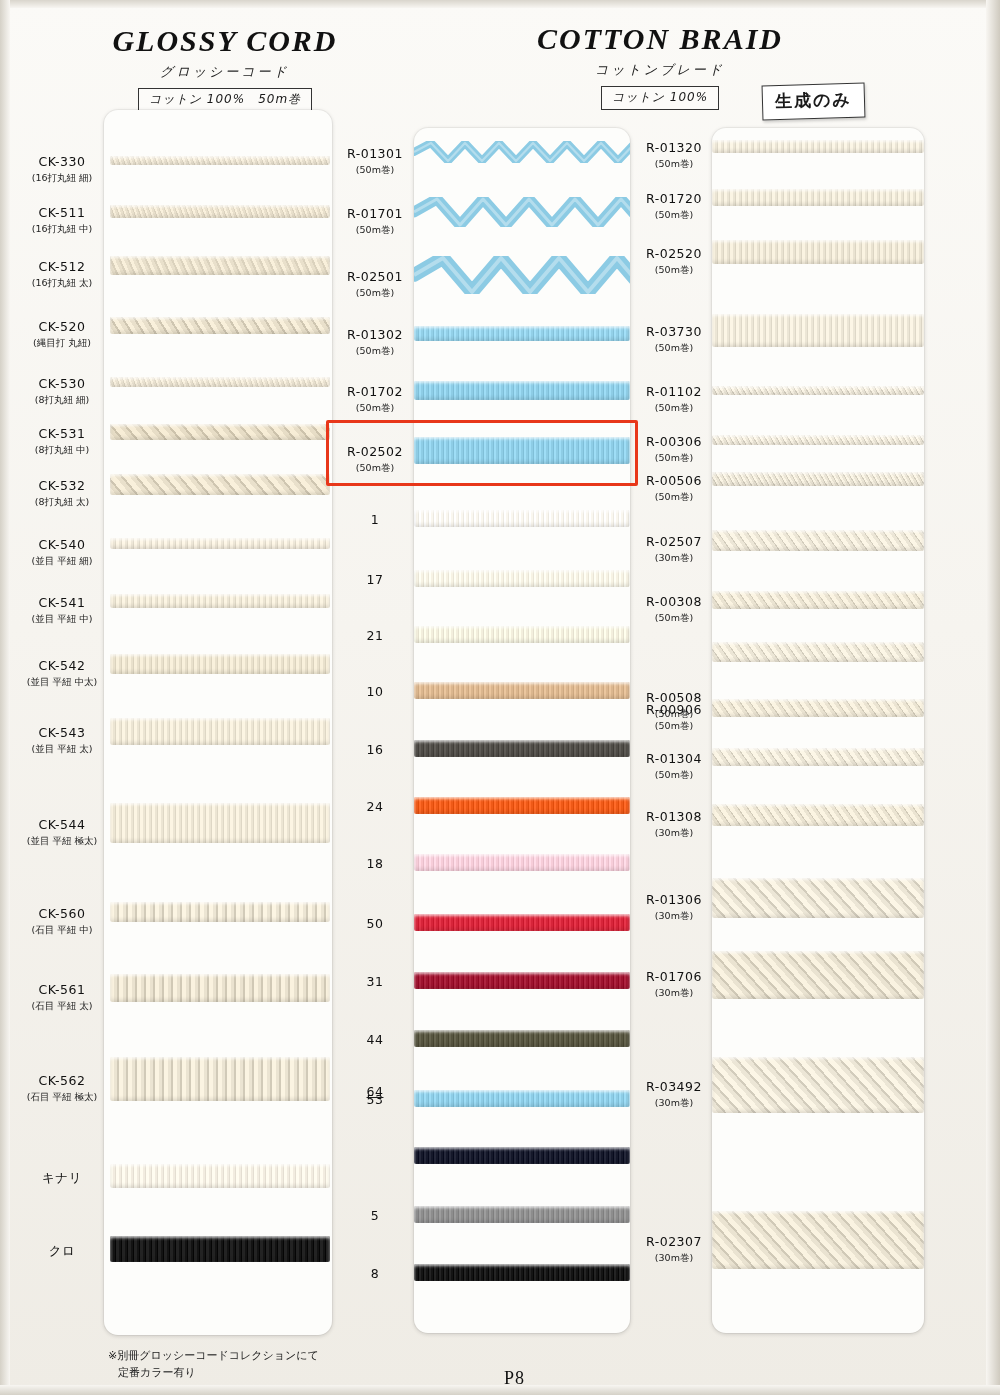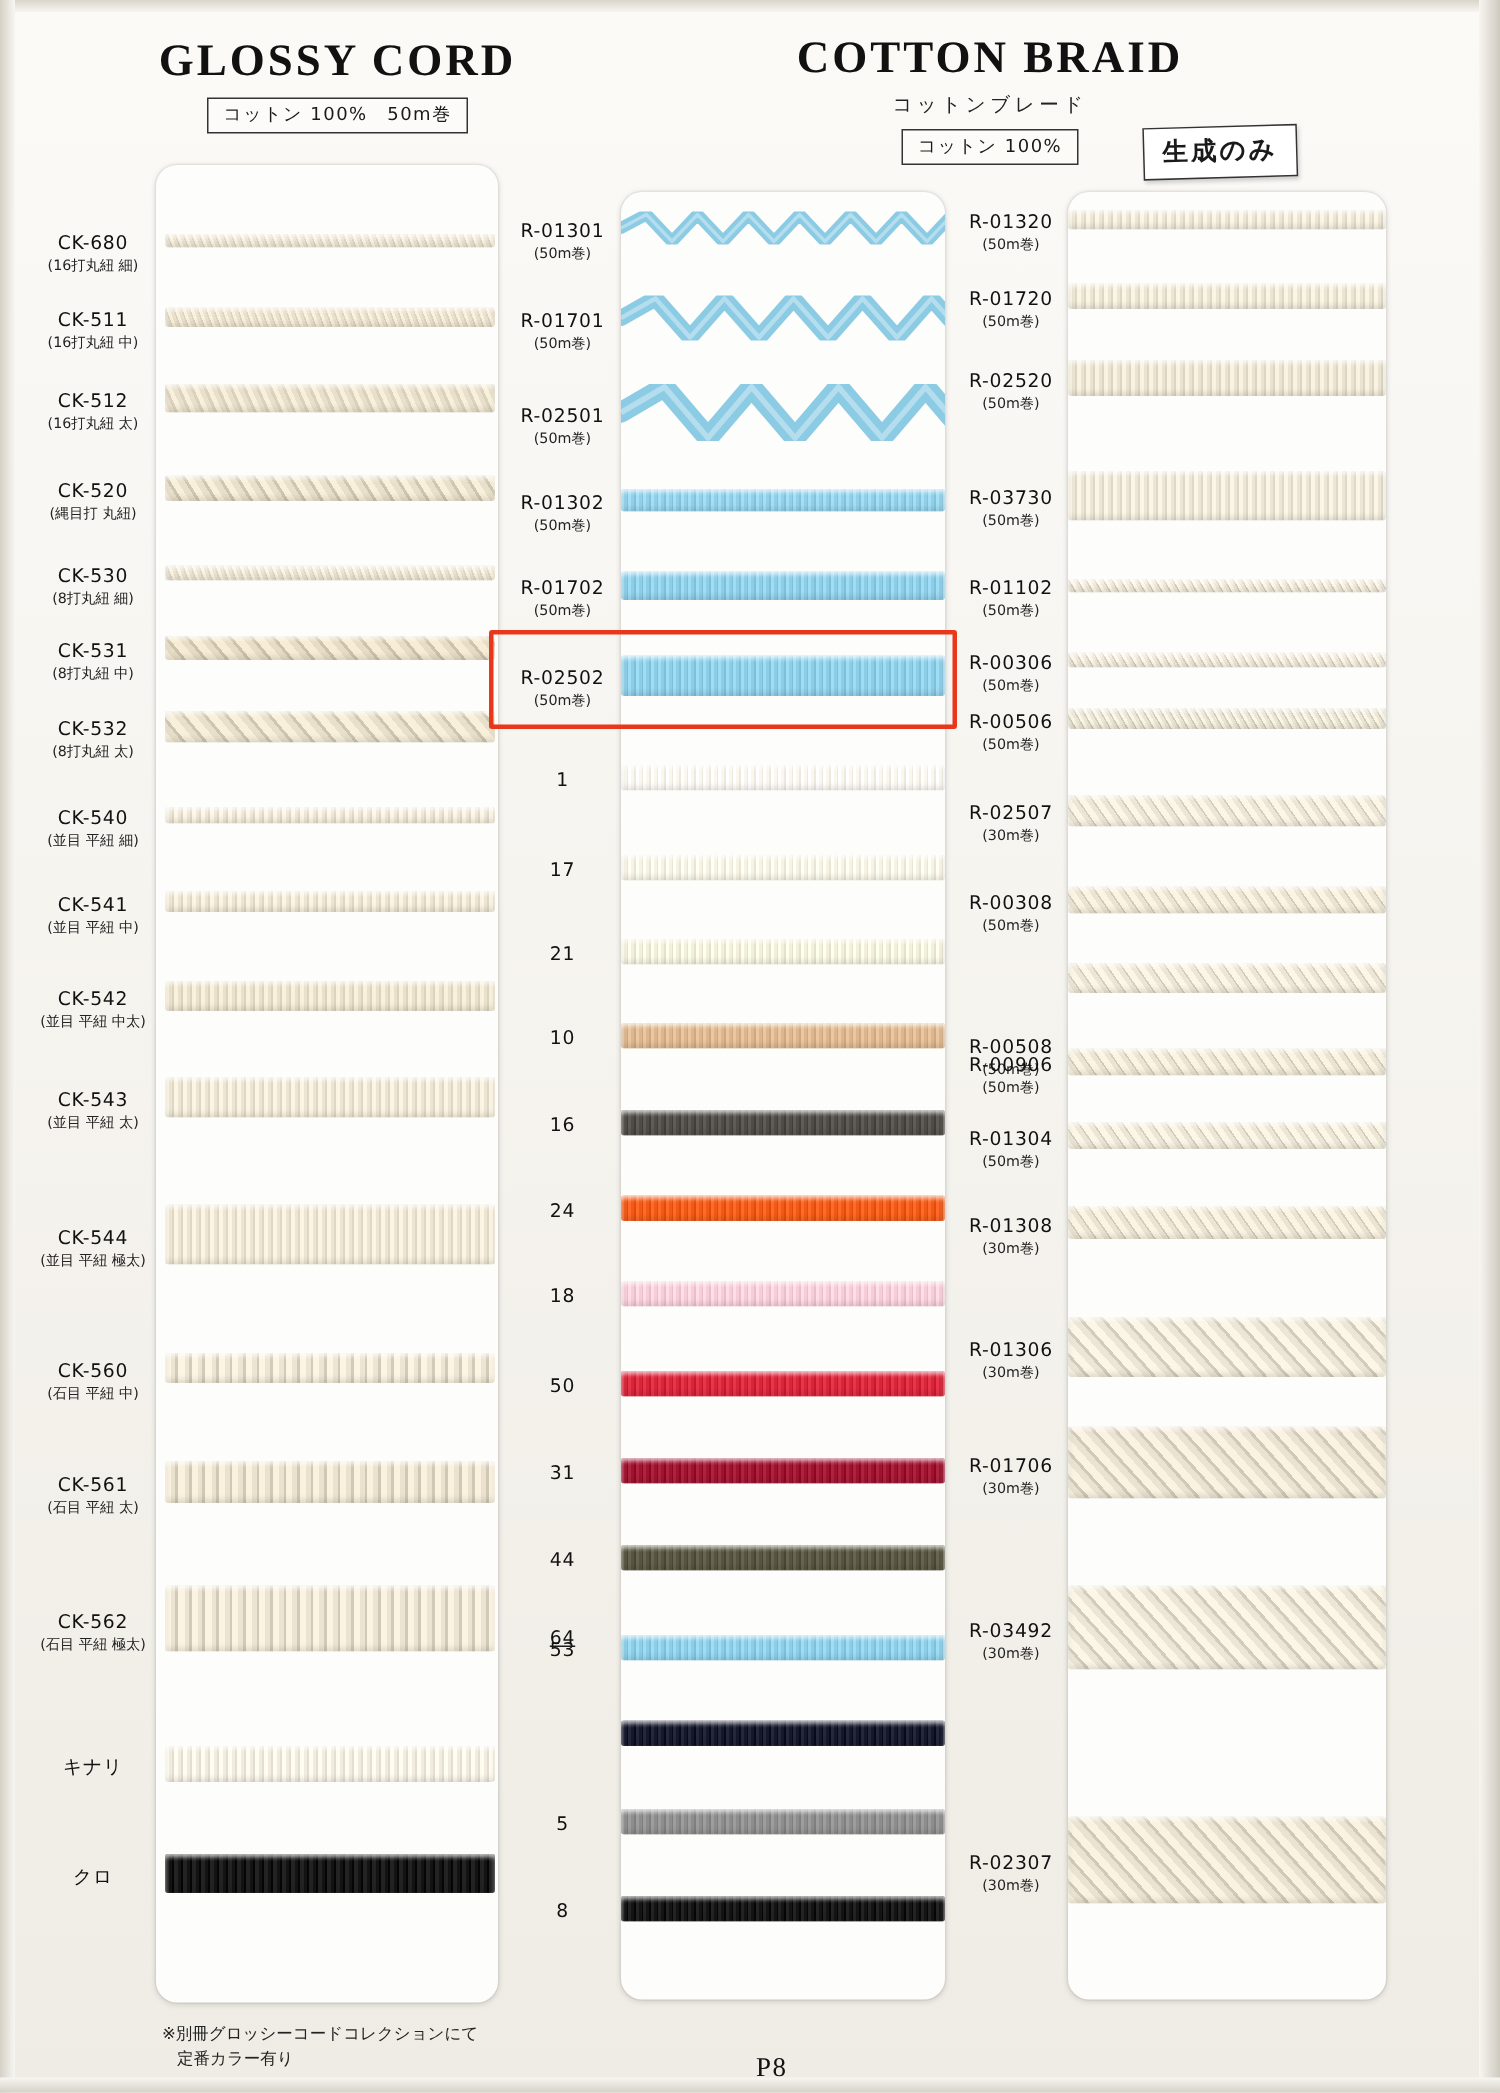--- a/index.html
+++ b/index.html
@@ -13,21 +13,21 @@
     position:absolute;left:0;top:0;width:1000px;height:1395px;
     background:linear-gradient(180deg,#fbfaf7 0%,#f6f4ef 45%,#efece5 100%);
   }
   
   .edge-top{position:absolute;left:0;top:0;width:1000px;height:8px;background:linear-gradient(180deg,#d9d5cc,#f7f5f1);}
   .edge-left{position:absolute;left:0;top:0;width:10px;height:1395px;background:linear-gradient(90deg,#d5d1c7,#f8f6f2);}
   .edge-right{position:absolute;right:0;top:0;width:14px;height:1395px;background:linear-gradient(270deg,#cfcabf,#f8f6f2);}
   .edge-bottom{position:absolute;left:0;bottom:0;width:1000px;height:10px;background:linear-gradient(0deg,#d5d1c7,#f8f6f2);}
 
   
-  .hdr{position:absolute;text-align:center;}
+  .hdr{position:absolute;text-align:center;font-style:italic;}
   .hdr .en{
     font-family:"Liberation Serif", serif;
     font-size:30px;letter-spacing:2px;font-weight:700;color:#111;
     white-space:nowrap;
   }
   .hdr .jp{
     font-family:"DejaVu Sans", sans-serif;
     font-size:13px;letter-spacing:3px;color:#222;margin-top:5px;white-space:nowrap;
   }
   .tagbox{
@@ -74,38 +74,39 @@
 <body>
 
 <div class="page">
   <div class="edge-top"></div>
   <div class="edge-left"></div>
   <div class="edge-right"></div>
   <div class="edge-bottom"></div>
 
   <div class="hdr" style="left:60px;top:24px;width:330px;">
     <div class="en">GLOSSY CORD</div>
+    <div class="jp">グロッシーコード</div>
     <div class="tagbox">コットン 100%　50m巻</div>
   </div>
 
   <div class="hdr" style="left:490px;top:22px;width:340px;">
     <div class="en">COTTON BRAID</div>
     <div class="jp">コットンブレード</div>
     <div class="tagbox">コットン 100%</div>
   </div>
 
   <div class="namebox" style="left:762px;top:84px;">生成のみ</div>
 
   <div class="panel" style="left:104px;top:110px;width:228px;height:1225px;"></div>
   <div class="panel" style="left:414px;top:128px;width:216px;height:1205px;"></div>
   <div class="panel" style="left:712px;top:128px;width:212px;height:1205px;"></div>
 
   <div id="rows">
       <div class="lbl" style="left: 20px; width: 84px; top: 154px;">
-        <div class="code">CK-680</div>
+        <div class="code">CK-330</div>
         <div class="sub">(16打丸紐 細)</div>
       </div>
       <div class="swatch hi" style="left: 110px; top: 155.5px; width: 220px; height: 9px; background: repeating-linear-gradient(70deg, rgb(252, 244, 226) 0px, rgb(252, 244, 226) 2px, rgb(236, 228, 210) 2px, rgb(236, 228, 210) 4px, rgb(222, 214, 196) 4px, rgb(222, 214, 196) 5px) rgb(236, 228, 210);"></div>
       <div class="lbl" style="left: 20px; width: 84px; top: 205px;">
         <div class="code">CK-511</div>
         <div class="sub">(16打丸紐 中)</div>
       </div>
       <div class="swatch hi" style="left: 110px; top: 204.5px; width: 220px; height: 13px; background: repeating-linear-gradient(70deg, rgb(250, 241, 221) 0px, rgb(250, 241, 221) 2px, rgb(234, 225, 205) 2px, rgb(234, 225, 205) 4px, rgb(220, 211, 191) 4px, rgb(220, 211, 191) 5px) rgb(234, 225, 205);"></div>
       <div class="lbl" style="left: 20px; width: 84px; top: 259px;">
         <div class="code">CK-512</div>

